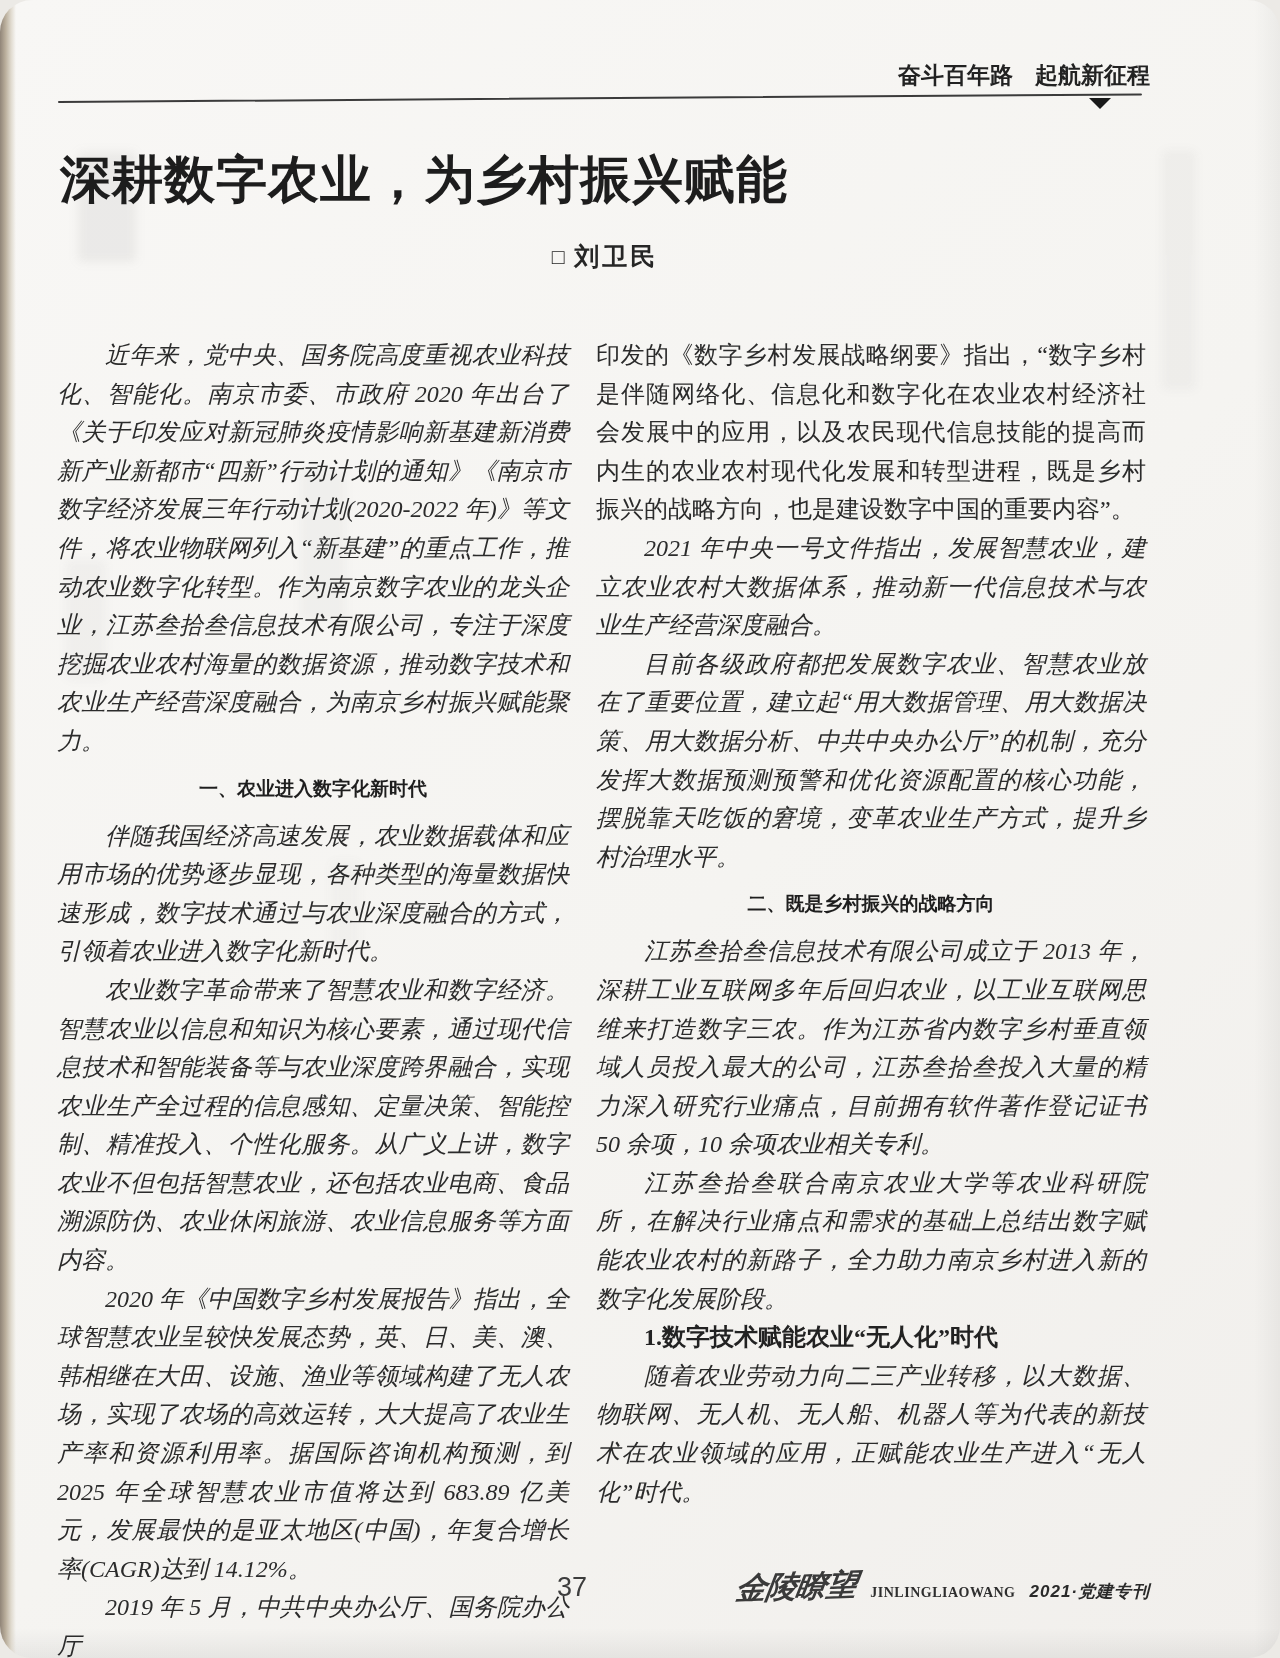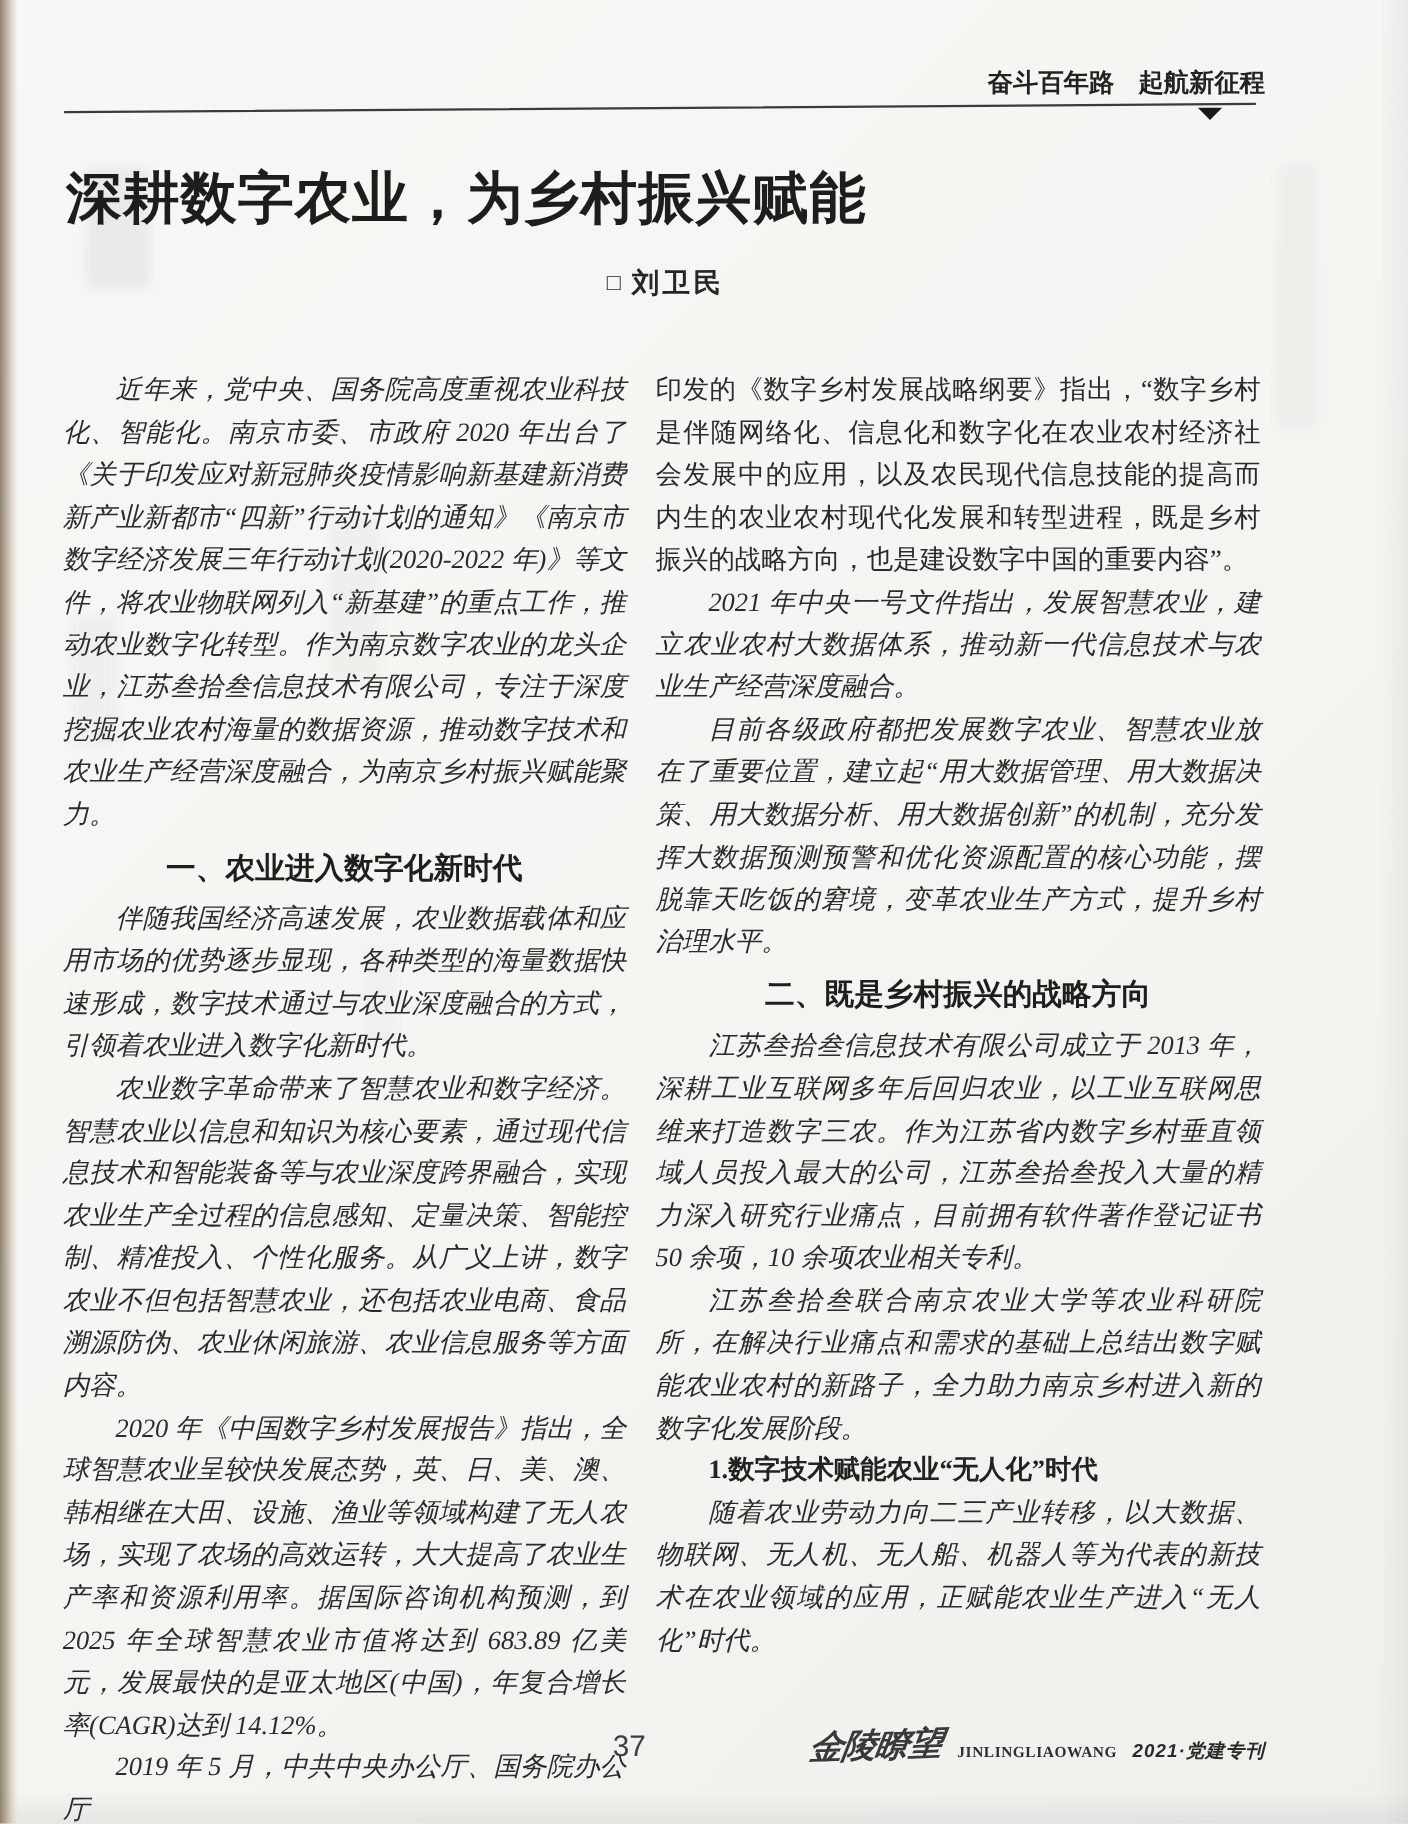--- a/index.html
+++ b/index.html
@@ -6,20 +6,21 @@
   .page{
     position:relative;
     width:1280px;height:1658px;
     background:
       linear-gradient(to left, rgba(0,0,0,0.045) 0px, rgba(0,0,0,0) 26px),
       linear-gradient(to top, rgba(0,0,0,0.06) 0px, rgba(0,0,0,0) 30px),
       linear-gradient(135deg,#f8f7f5 0%, #f5f4f1 55%, #f1efec 100%);
     overflow:hidden;
     font-family:"Liberation Serif","DejaVu Serif",serif;
     color:#2b2b2b;
+    border-radius:32px;
   }
   
   .left-edge{
     position:absolute;left:0;top:0;width:16px;height:1658px;
     background:linear-gradient(to right,#6e5f4f 0%,#a6977f 35%,#d9d2c4 70%,rgba(245,244,241,0) 100%);
     opacity:.75;
   }
   .ghost{position:absolute;background:rgba(110,110,110,0.09);filter:blur(5px);border-radius:4px;}
   .g1{left:78px;top:152px;width:58px;height:110px;}
   .g2{left:66px;top:560px;width:40px;height:120px;opacity:.6;}
@@ -58,21 +59,21 @@
     position:absolute;left:57px;top:336px;display:flex;gap:27px;
   }
   .col{font-size:24px;line-height:38.6px;color:#2b2b2b;}
   .col-left{width:512px;}
   .col-right{width:550px;}
   .blk{margin:0;}
   .blk-p{text-indent:2em;text-align:justify;font-style:italic;}
   .blk-pc{text-align:justify;}
   .blk-h{
     font-family:"Liberation Sans","DejaVu Sans",sans-serif;
-    font-weight:700;font-size:27px;text-align:center;color:#1e1e1e;
+    font-weight:700;font-size:19px;text-align:center;color:#1e1e1e;
     line-height:40px;margin:8px 0 8px;
   }
   .blk-sh{font-weight:700;text-indent:2em;color:#222;}
   
   .footer{position:absolute;left:57px;top:1566px;width:1093px;height:44px;}
   .pageno{
     position:absolute;left:500px;top:6px;font-size:27px;color:#3d3d3d;
     font-family:"Liberation Sans","DejaVu Sans",sans-serif;
     text-align:center;
   }
@@ -115,21 +116,21 @@
         <div class="blk blk-p">近年来，党中央、国务院高度重视农业科技化、智能化。南京市委、市政府 2020 年出台了《关于印发应对新冠肺炎疫情影响新基建新消费新产业新都市“四新”行动计划的通知》《南京市数字经济发展三年行动计划(2020-2022 年)》等文件，将农业物联网列入“新基建”的重点工作，推动农业数字化转型。作为南京数字农业的龙头企业，江苏叁拾叁信息技术有限公司，专注于深度挖掘农业农村海量的数据资源，推动数字技术和农业生产经营深度融合，为南京乡村振兴赋能聚力。</div>
         <div class="blk blk-h">一、农业进入数字化新时代</div>
         <div class="blk blk-p">伴随我国经济高速发展，农业数据载体和应用市场的优势逐步显现，各种类型的海量数据快速形成，数字技术通过与农业深度融合的方式，引领着农业进入数字化新时代。</div>
         <div class="blk blk-p">农业数字革命带来了智慧农业和数字经济。智慧农业以信息和知识为核心要素，通过现代信息技术和智能装备等与农业深度跨界融合，实现农业生产全过程的信息感知、定量决策、智能控制、精准投入、个性化服务。从广义上讲，数字农业不但包括智慧农业，还包括农业电商、食品溯源防伪、农业休闲旅游、农业信息服务等方面内容。</div>
         <div class="blk blk-p">2020 年《中国数字乡村发展报告》指出，全球智慧农业呈较快发展态势，英、日、美、澳、韩相继在大田、设施、渔业等领域构建了无人农场，实现了农场的高效运转，大大提高了农业生产率和资源利用率。据国际咨询机构预测，到 2025 年全球智慧农业市值将达到 683.89 亿美元，发展最快的是亚太地区(中国)，年复合增长率(CAGR)达到 14.12%。</div>
         <div class="blk blk-p">2019 年 5 月，中共中央办公厅、国务院办公厅</div>
       </div>
     <div class="col col-right">
         <div class="blk blk-pc">印发的《数字乡村发展战略纲要》指出，“数字乡村是伴随网络化、信息化和数字化在农业农村经济社会发展中的应用，以及农民现代信息技能的提高而内生的农业农村现代化发展和转型进程，既是乡村振兴的战略方向，也是建设数字中国的重要内容”。</div>
         <div class="blk blk-p">2021 年中央一号文件指出，发展智慧农业，建立农业农村大数据体系，推动新一代信息技术与农业生产经营深度融合。</div>
-        <div class="blk blk-p">目前各级政府都把发展数字农业、智慧农业放在了重要位置，建立起“用大数据管理、用大数据决策、用大数据分析、用大数据创新”的机制，充分发挥大数据预测预警和优化资源配置的核心功能，摆脱靠天吃饭的窘境，变革农业生产方式，提升乡村治理水平。</div>
+        <div class="blk blk-p">目前各级政府都把发展数字农业、智慧农业放在了重要位置，建立起“用大数据管理、用大数据决策、用大数据分析、中共中央办公厅”的机制，充分发挥大数据预测预警和优化资源配置的核心功能，摆脱靠天吃饭的窘境，变革农业生产方式，提升乡村治理水平。</div>
         <div class="blk blk-h">二、既是乡村振兴的战略方向</div>
         <div class="blk blk-p">江苏叁拾叁信息技术有限公司成立于 2013 年，深耕工业互联网多年后回归农业，以工业互联网思维来打造数字三农。作为江苏省内数字乡村垂直领域人员投入最大的公司，江苏叁拾叁投入大量的精力深入研究行业痛点，目前拥有软件著作登记证书 50 余项，10 余项农业相关专利。</div>
         <div class="blk blk-p">江苏叁拾叁联合南京农业大学等农业科研院所，在解决行业痛点和需求的基础上总结出数字赋能农业农村的新路子，全力助力南京乡村进入新的数字化发展阶段。</div>
         <div class="blk blk-sh">1.数字技术赋能农业“无人化”时代</div>
         <div class="blk blk-p">随着农业劳动力向二三产业转移，以大数据、物联网、无人机、无人船、机器人等为代表的新技术在农业领域的应用，正赋能农业生产进入“无人化”时代。</div>
       </div>
   </main>
 
   <div class="footer">
     <span class="pageno">37</span>

